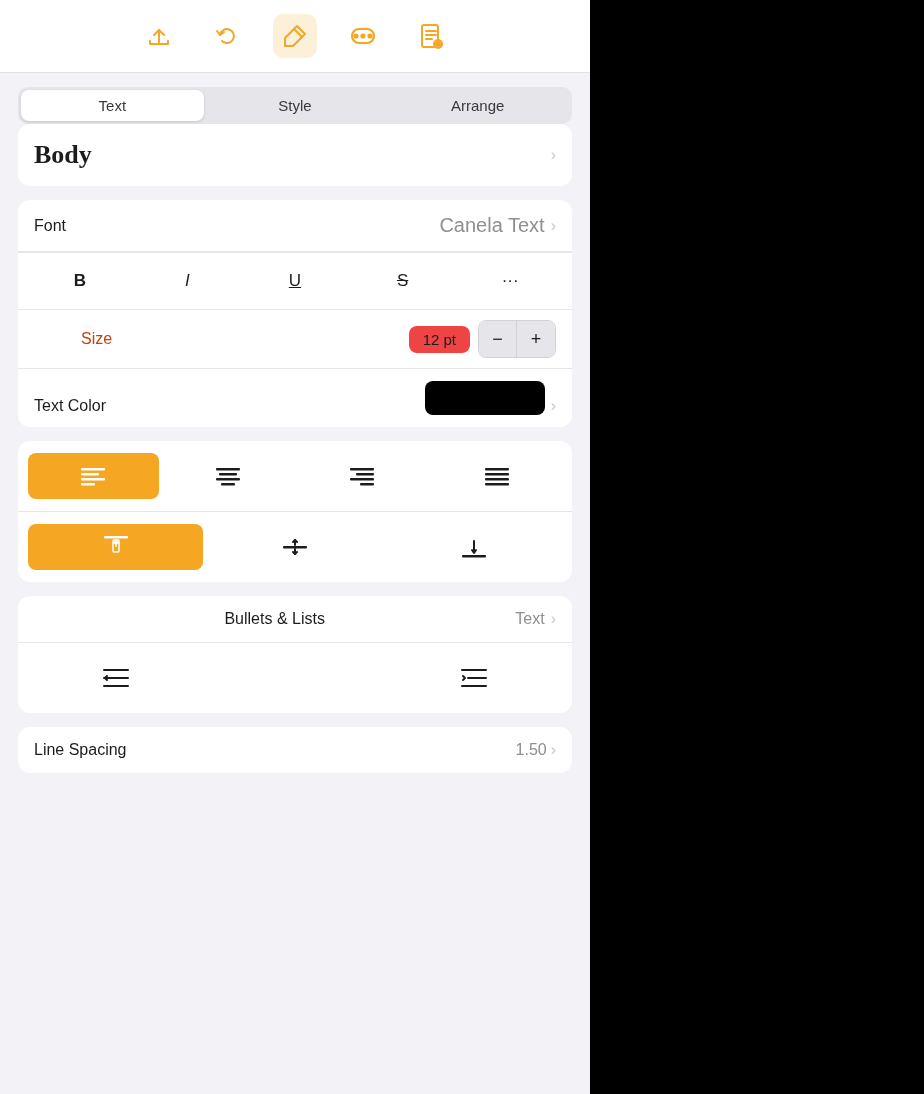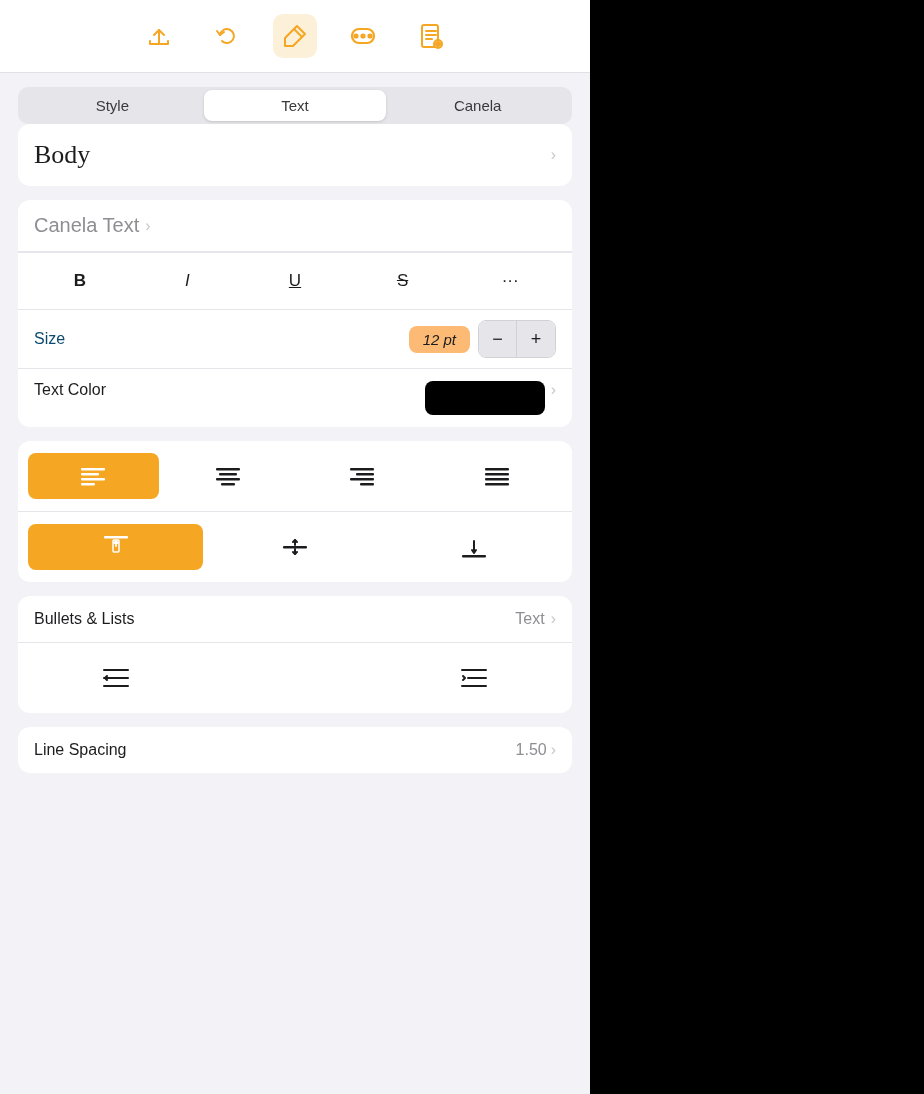--- a/index.html
+++ b/index.html
@@ -107,21 +107,21 @@
       font-size: 16px;
     }
 
     .paragraph-style-row {
       display: flex;
       align-items: center;
       padding: 16px 16px;
     }
     .paragraph-style-name {
       font-size: 26px;
-      font-weight: 400;
+      font-weight: 700;
       color: #1c1c1e;
       flex: 1;
       font-family: Georgia, 'Times New Roman', serif;
     }
 
     .format-buttons-row {
       display: flex;
       align-items: center;
       justify-content: space-around;
       padding: 10px 8px;
@@ -143,31 +143,31 @@
     .fmt-btn.italic { font-style: italic; }
 
     .size-row {
       display: flex;
       align-items: center;
       padding: 10px 16px;
       border-bottom: 1px solid #e5e5ea;
     }
     .size-label {
       font-size: 16px;
-      color: #0c4a6e;
-      flex: 1;
+      color: #c2410c;
+      flex: 1;
+      margin-left: 47px;
     }
     .size-value-pill {
-      background: #fdba74;
+      background: #ef4444;
       border-radius: 8px;
       padding: 5px 14px;
       font-size: 15px;
       color: #1c1c1e;
       margin-right: 8px;
-      font-style: italic;
     }
     .size-btn {
       width: 38px;
       height: 36px;
       background: #e5e5ea;
       border-radius: 8px;
       display: flex;
       align-items: center;
       justify-content: center;
       cursor: pointer;
@@ -183,21 +183,21 @@
     .size-btn-group .size-btn {
       border-radius: 0;
       border-right: 1px solid #d1d1d6;
     }
     .size-btn-group .size-btn:last-child {
       border-right: none;
     }
 
     .color-row {
       display: flex;
-      align-items: flex-start;
+      align-items: flex-end;
       padding: 12px 16px;
     }
     .color-label {
       font-size: 16px;
       color: #1c1c1e;
       flex: 1;
     }
     .color-swatch {
       width: 120px;
       height: 34px;
@@ -259,20 +259,21 @@
     }
     .valign-btn.active {
       background: #f5a623;
       color: #fff;
     }
 
     .bullets-row {
       display: flex;
       align-items: center;
       padding: 14px 16px;
+      text-align: center;
     }
     .bullets-label {
       font-size: 16px;
       color: #1c1c1e;
       flex: 1;
     }
     .bullets-value {
       font-size: 16px;
       color: #8e8e93;
       margin-right: 6px;
@@ -360,35 +361,36 @@
         <line x1="9" y1="9" x2="19" y2="9"></line>
         <line x1="9" y1="13" x2="19" y2="13"></line>
         <line x1="9" y1="17" x2="15" y2="17"></line>
         <circle cx="21" cy="22" r="4" fill="#f2f2f7" stroke="#f5a623"></circle>
         <circle cx="21" cy="22" r="2" fill="#f5a623"></circle>
       </svg>
     </div>
   </div>
 
   <div class="tab-bar">
+    <div class="tab active">Text</div>
     <div class="tab">Style</div>
-    <div class="tab active">Text</div>
-    <div class="tab">Canela</div>
+    <div class="tab">Arrange</div>
   </div>
 
   <div class="card">
     <div class="paragraph-style-row">
       <span class="paragraph-style-name">Body</span>
       <span class="chevron">›</span>
     </div>
   </div>
 
   <div class="card">
 
     <div class="card-row">
+      <span class="card-row-label">Font</span>
       <span class="card-row-value">Canela Text</span>
       <span class="chevron">›</span>
     </div>
 
     <div class="format-buttons-row">
       <div class="fmt-btn bold">
           <strong>B</strong>
         </div>
       <div class="fmt-btn italic">
           <em>I</em>

